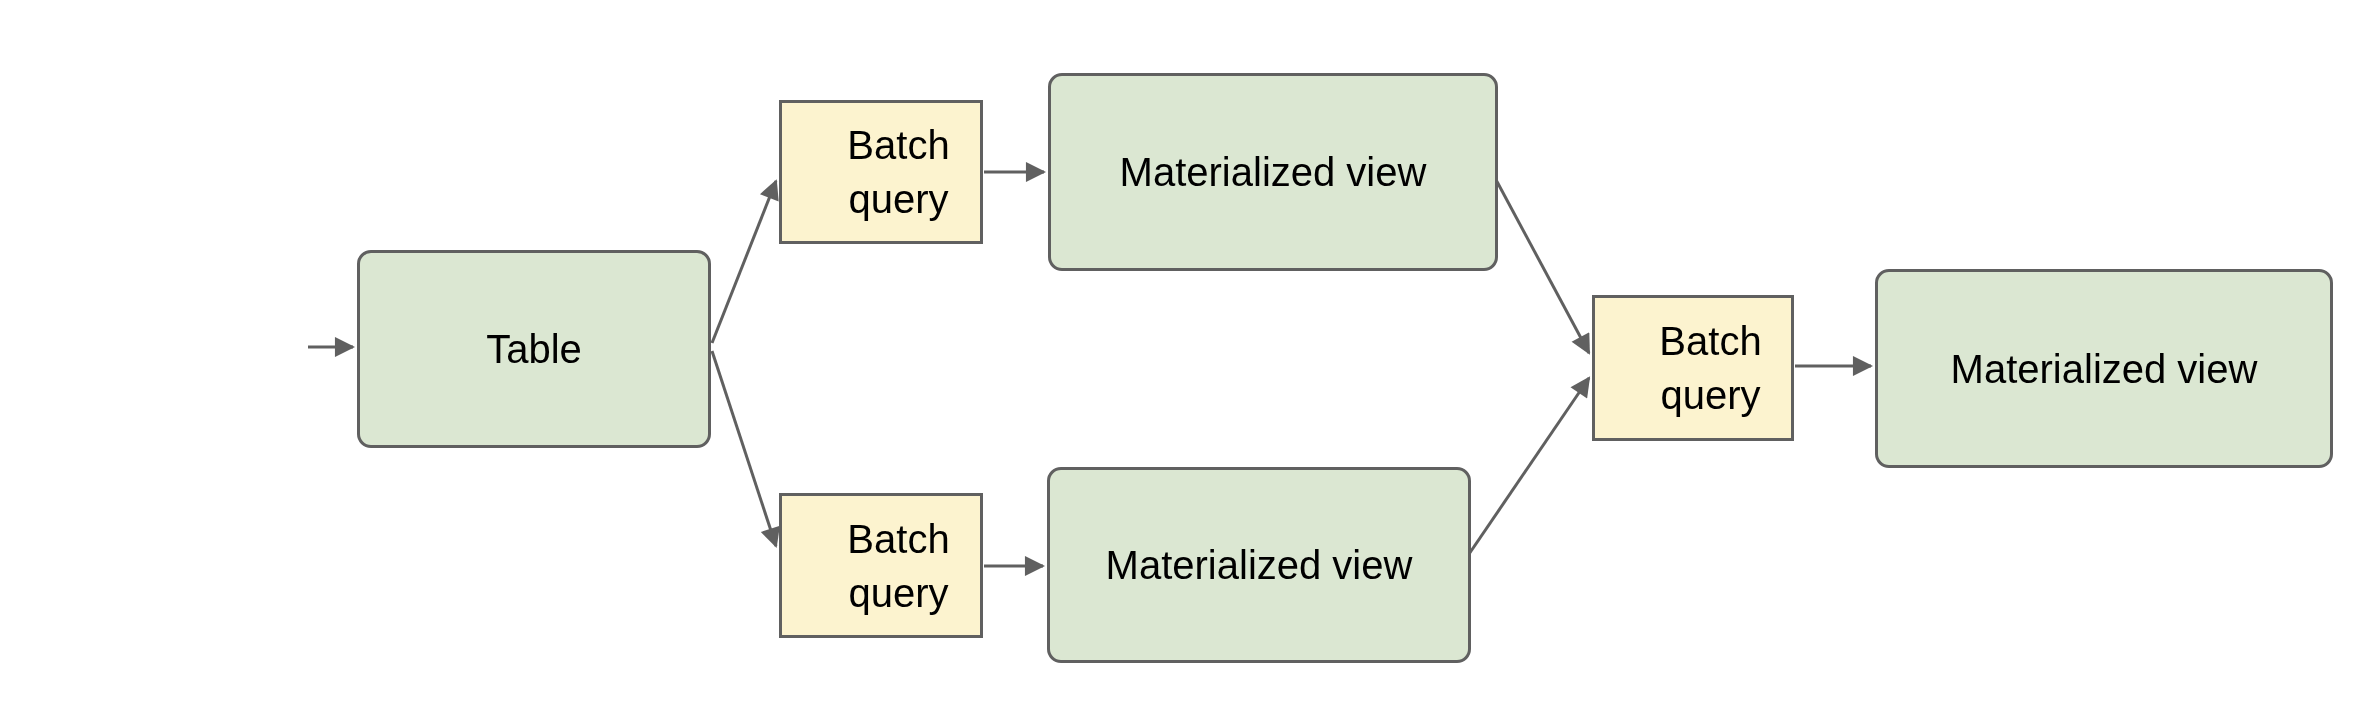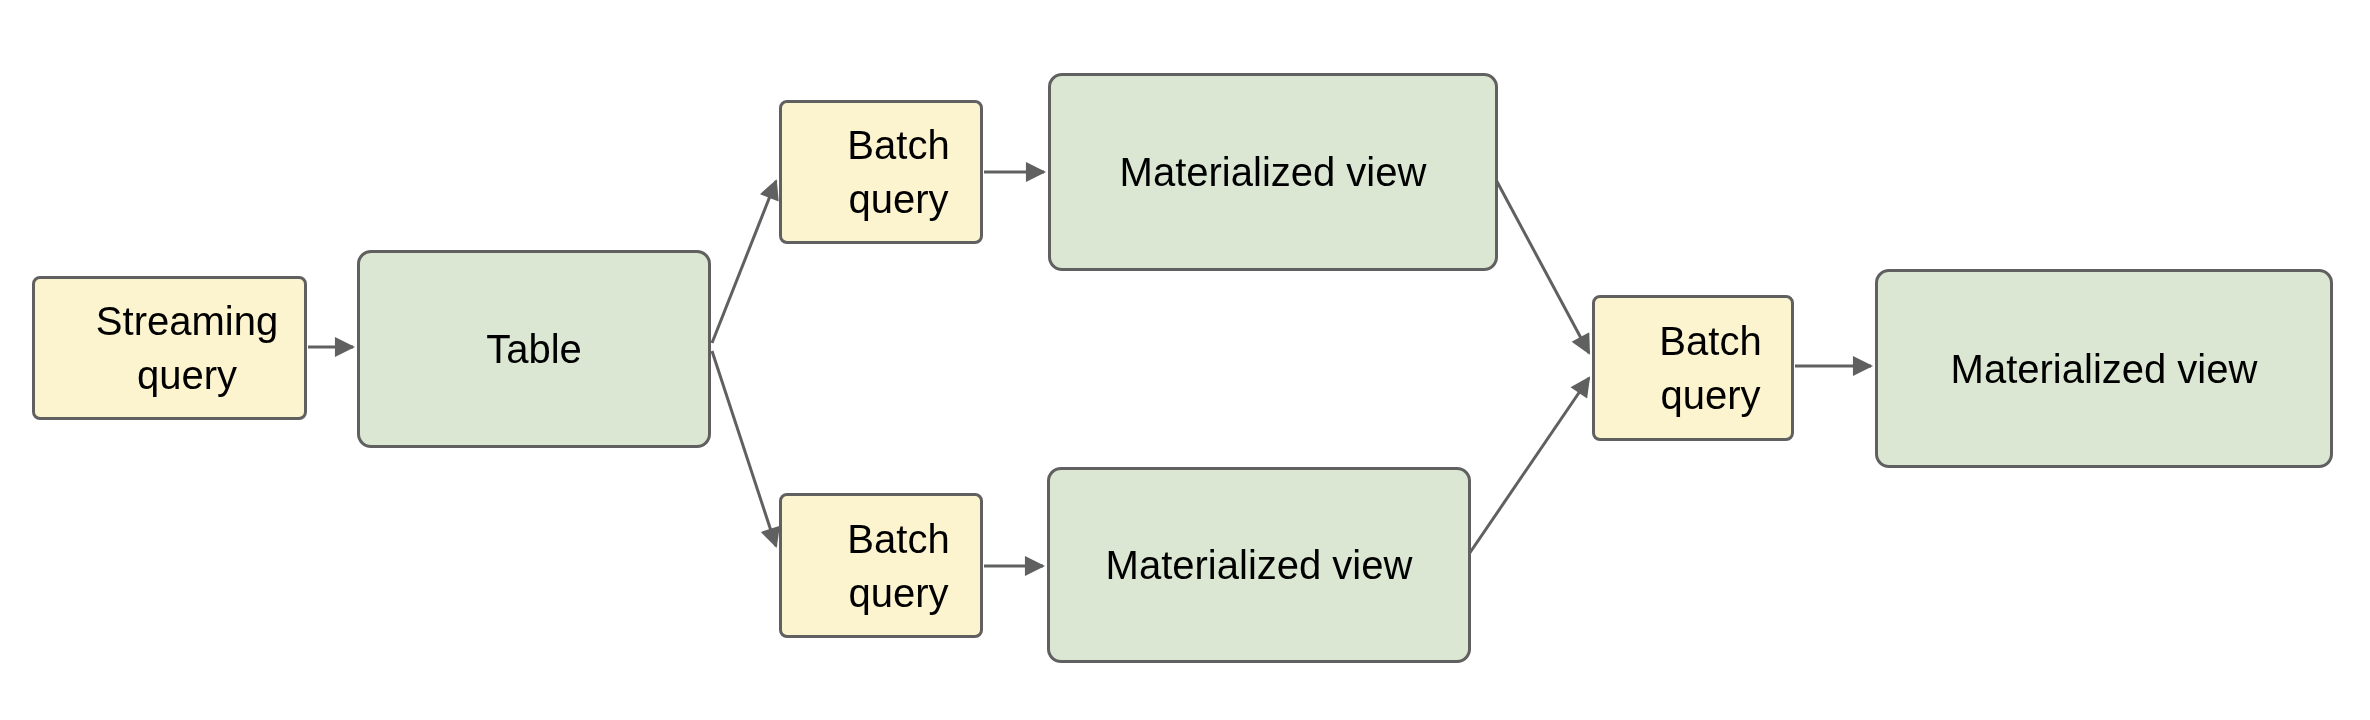--- a/index.html
+++ b/index.html
@@ -38,21 +38,21 @@
     align-items: center;
     justify-content: center;
     text-align: center;
     font-size: 40px;
     line-height: 54px;
     color: var(--text, #000000);
     padding: 0 8px;
   }
   .node.query {
     background: var(--query-fill, #fcf3cf);
-    border-radius: 8px;
+    border-radius: 0;
     padding-left: 43px;
   }
   .node.view {
     background: var(--view-fill, #dbe7d2);
     border-radius: 14px;
   }
   
   .n-streaming      { left: 32px;   top: 276px; width: 275px; height: 144px; }
   .n-table          { left: 357px;  top: 250px; width: 354px; height: 198px; }
   .n-batch-top      { left: 779px;  top: 100px; width: 204px; height: 144px; }
@@ -76,23 +76,20 @@
     <line x1="308" y1="347" x2="353" y2="347" marker-end="url(#arrow)"></line>
     <line x1="712" y1="343" x2="776" y2="181" marker-end="url(#arrow)"></line>
     <line x1="712" y1="351" x2="776" y2="546" marker-end="url(#arrow)"></line>
     <line x1="984" y1="172" x2="1044" y2="172" marker-end="url(#arrow)"></line>
     <line x1="984" y1="566" x2="1043" y2="566" marker-end="url(#arrow)"></line>
     <line x1="1494" y1="176" x2="1589" y2="353" marker-end="url(#arrow)"></line>
     <line x1="1467" y1="557" x2="1589" y2="378" marker-end="url(#arrow)"></line>
     <line x1="1795" y1="366" x2="1871" y2="366" marker-end="url(#arrow)"></line>
   </svg>
 
-  <div class="node query n-streaming">
-    <span>Streaming query</span>
-  </div>
 
   <div class="node view n-table">
     <span>Table</span>
   </div>
 
   <div class="node query n-batch-top">
     <span>Batch query</span>
   </div>
 
   <div class="node view n-mv-top">

